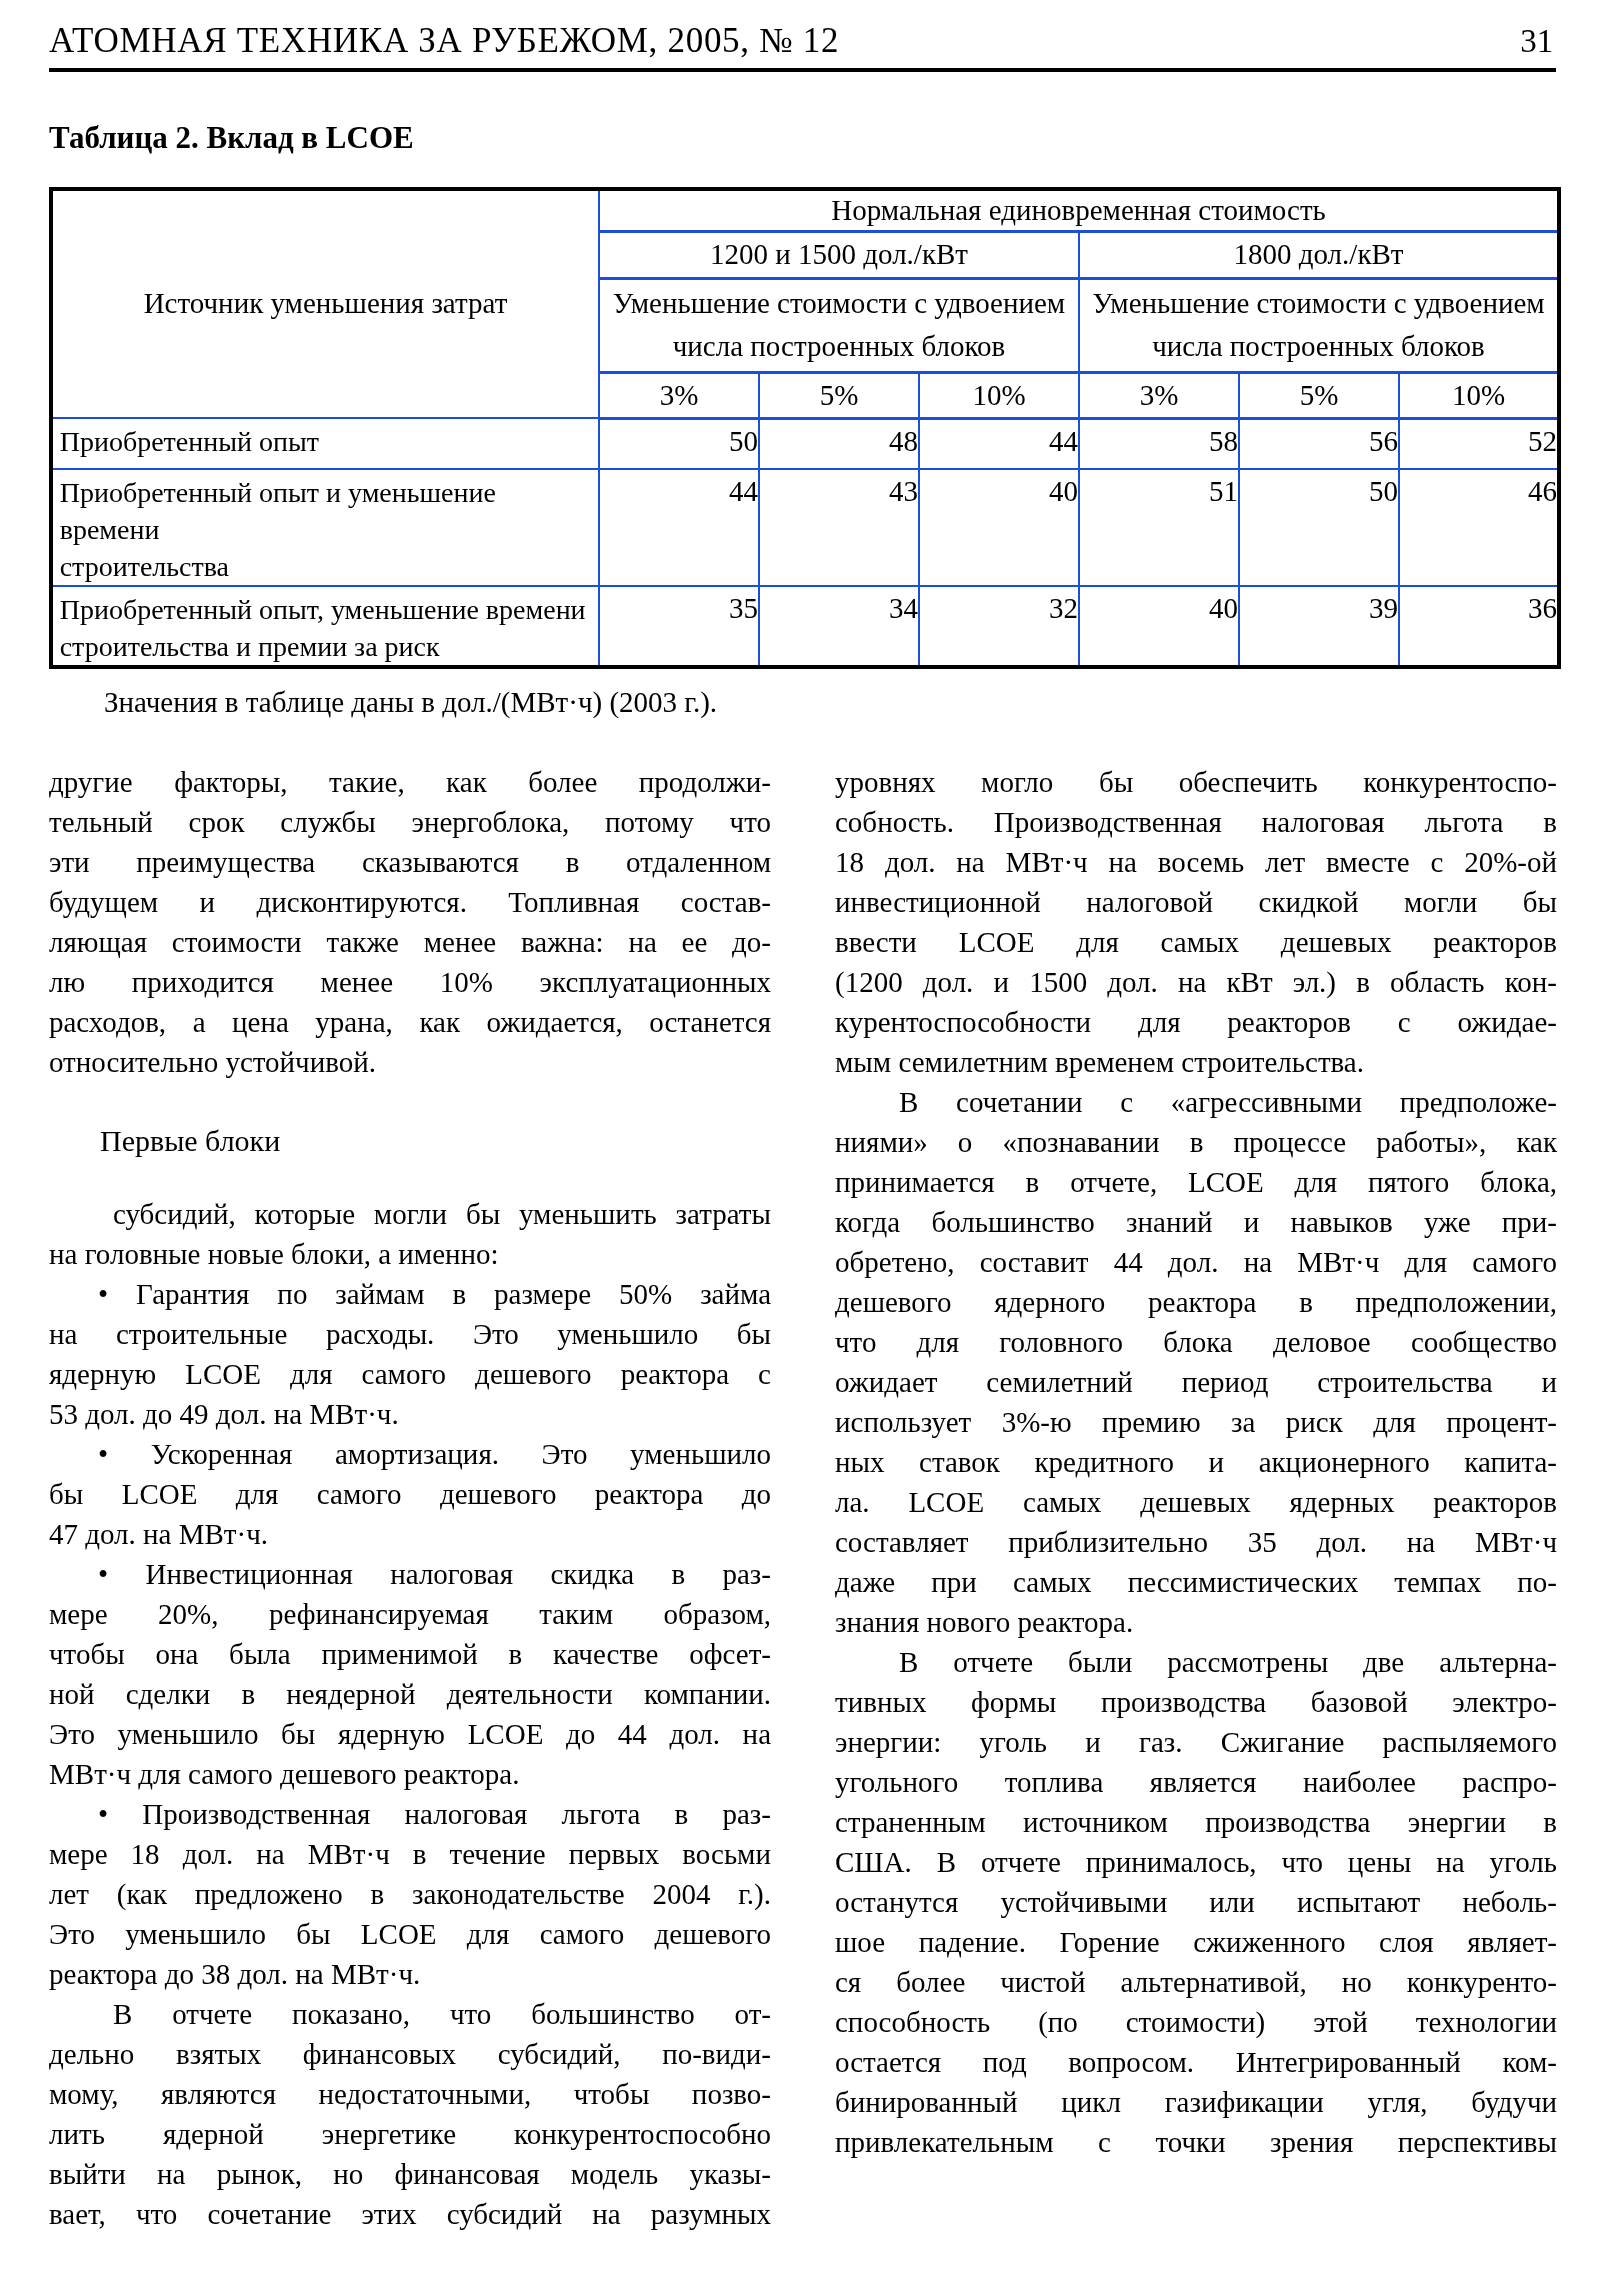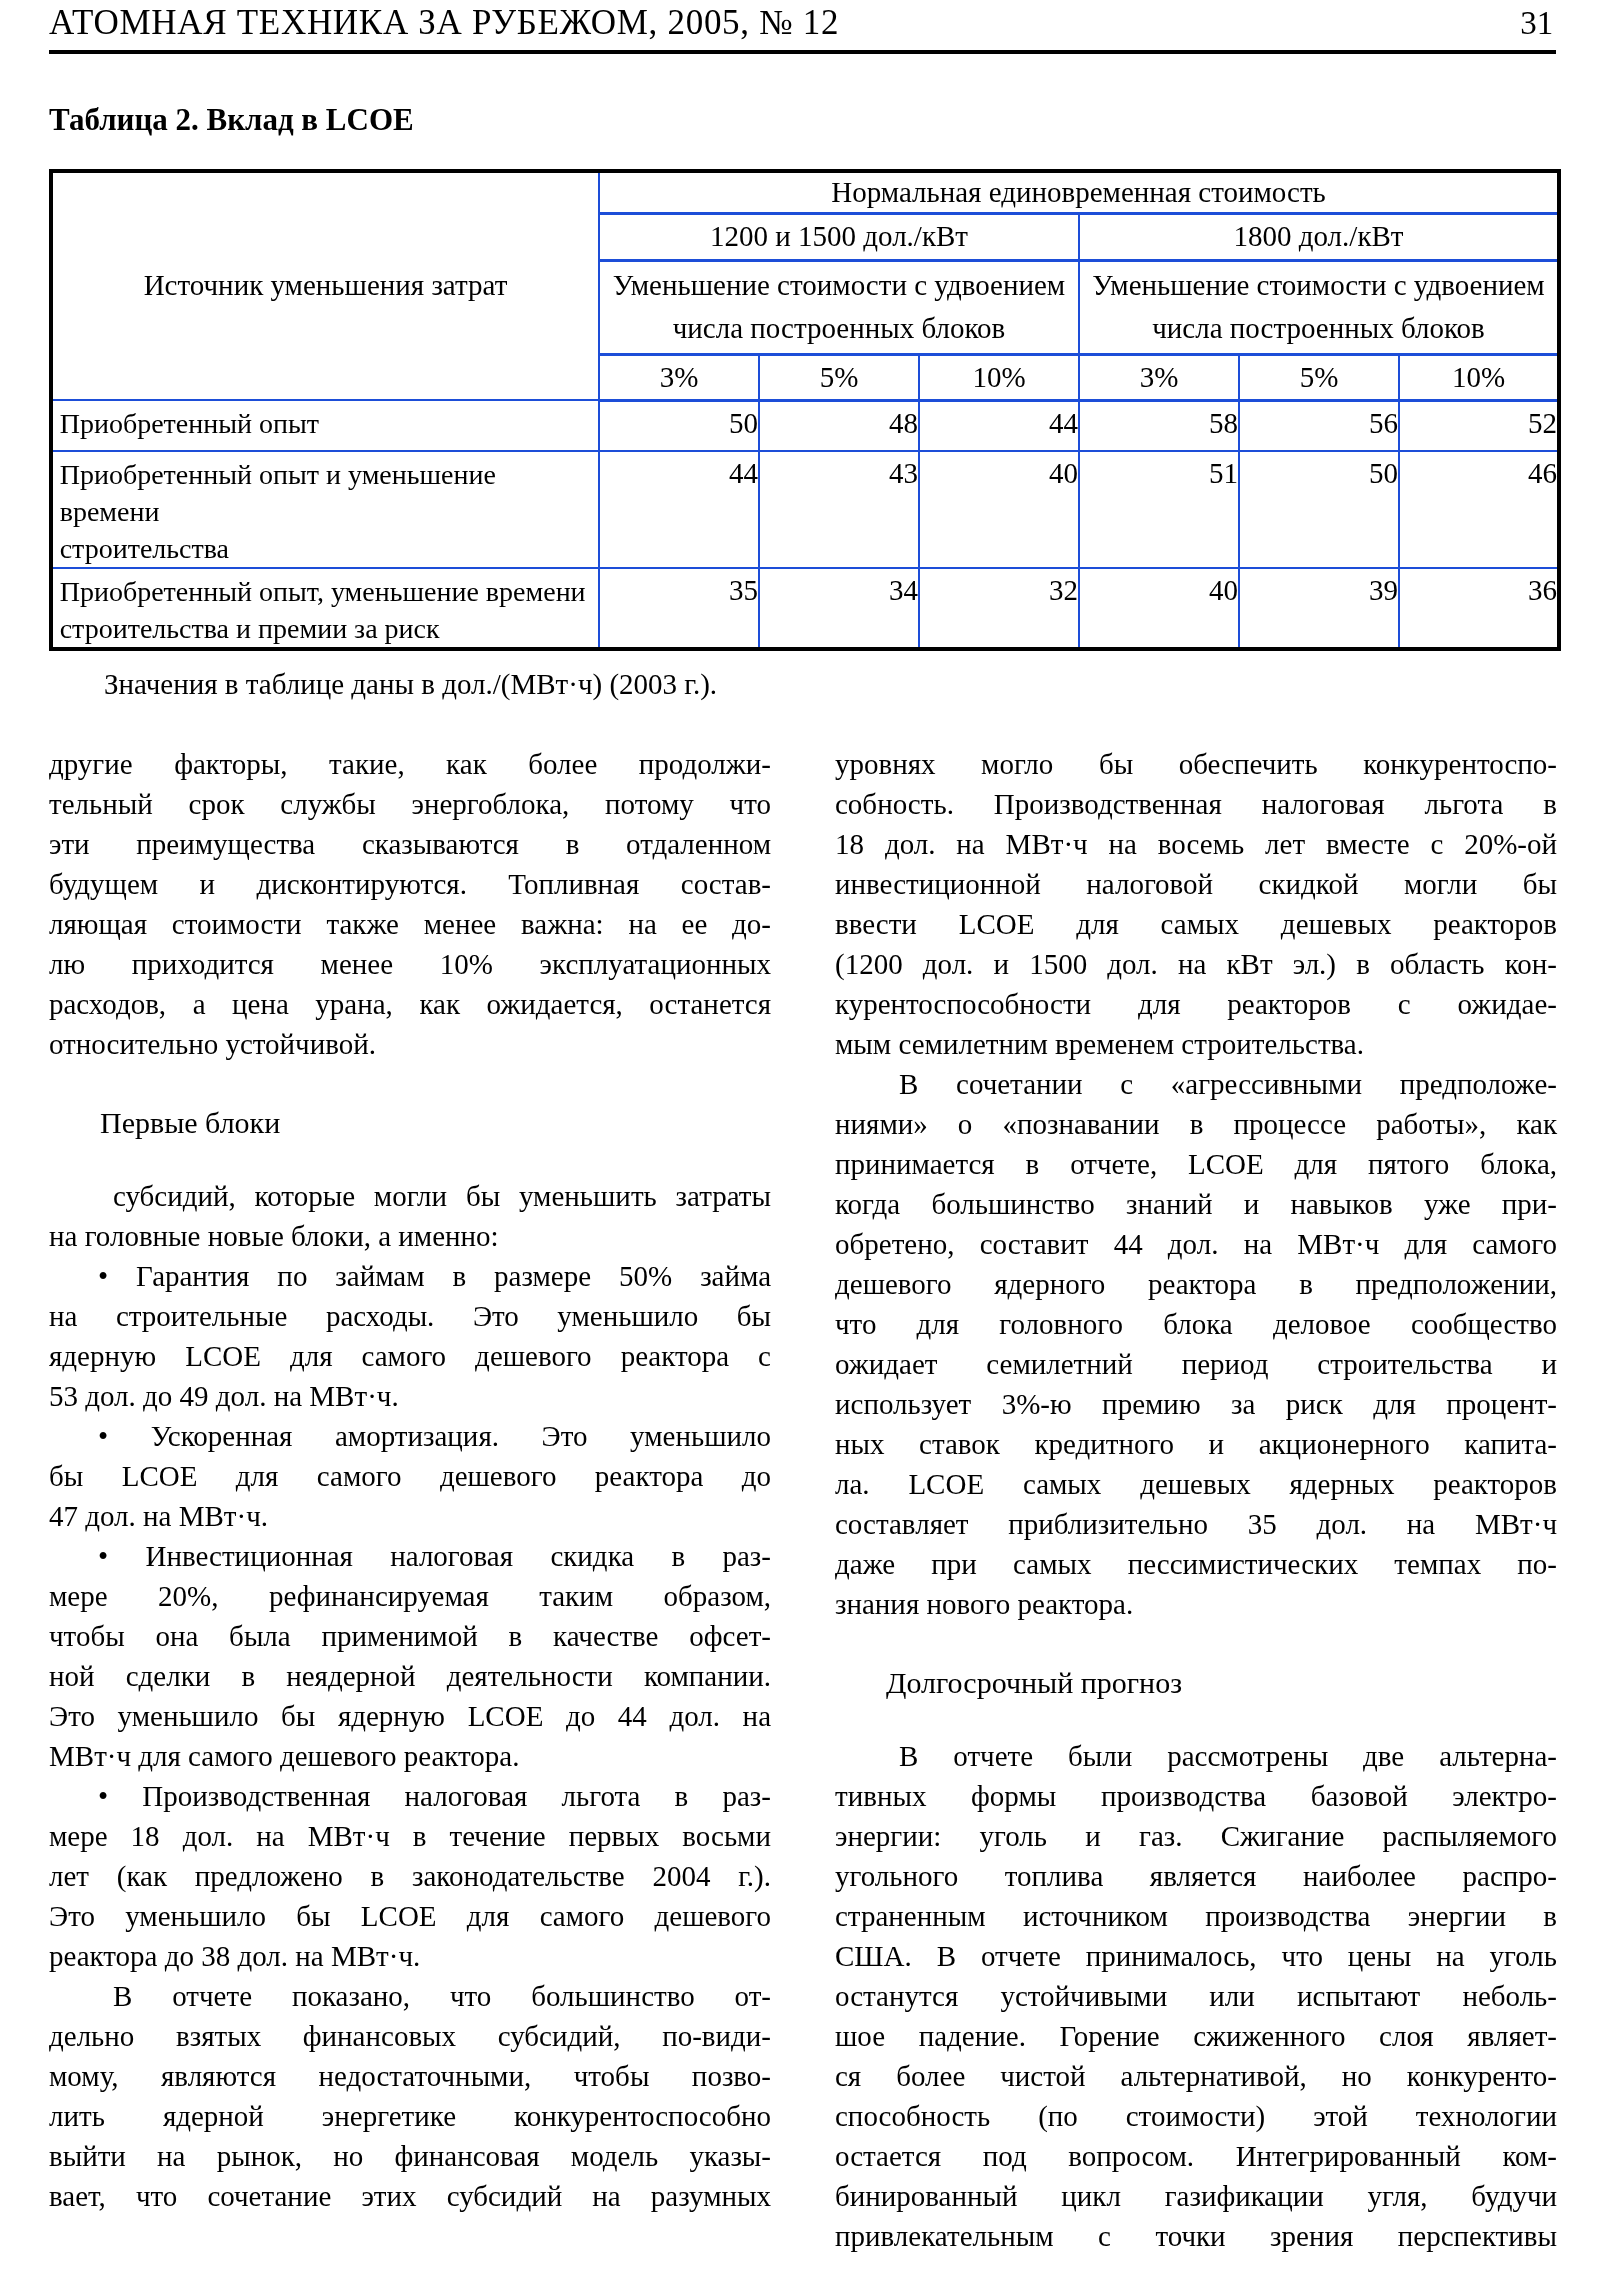--- a/index.html
+++ b/index.html
@@ -7,21 +7,21 @@
     padding: 0;
     background: #ffffff;
     color: #000000;
     font-family: "Liberation Serif", "DejaVu Serif", serif;
   }
   .page {
     position: relative;
     box-sizing: border-box;
     width: 1603px;
     height: 2295px;
-    padding: 3px 47px 0 49px;
+    padding: 21px 47px 0 49px;
     overflow: hidden;
     background: #ffffff;
   }
   
   .masthead {
     display: flex;
     justify-content: space-between;
     align-items: baseline;
   }
   .journal-title {
@@ -297,21 +297,20 @@
           <div class="jline">дешевого ядерного реактора в предположении,</div>
           <div class="jline">что для головного блока деловое сообщество</div>
           <div class="jline">ожидает семилетний период строительства и</div>
           <div class="jline">использует 3%-ю премию за риск для процент-</div>
           <div class="jline">ных ставок кредитного и акционерного капита-</div>
           <div class="jline">ла. LCOE самых дешевых ядерных реакторов</div>
           <div class="jline">составляет приблизительно 35 дол. на МВт·ч</div>
           <div class="jline">даже при самых пессимистических темпах по-</div>
           <div class="jline last">знания нового реактора.</div>
         </div>
-      <h2 class="subhead">Долгосрочный прогноз</h2>
       <div class="para indent cont-end">
           <div class="jline">В отчете были рассмотрены две альтерна-</div>
           <div class="jline">тивных формы производства базовой электро-</div>
           <div class="jline">энергии: уголь и газ. Сжигание распыляемого</div>
           <div class="jline">угольного топлива является наиболее распро-</div>
           <div class="jline">страненным источником производства энергии в</div>
           <div class="jline">США. В отчете принималось, что цены на уголь</div>
           <div class="jline">останутся устойчивыми или испытают неболь-</div>
           <div class="jline">шое падение. Горение сжиженного слоя являет-</div>
           <div class="jline">ся более чистой альтернативой, но конкуренто-</div>

